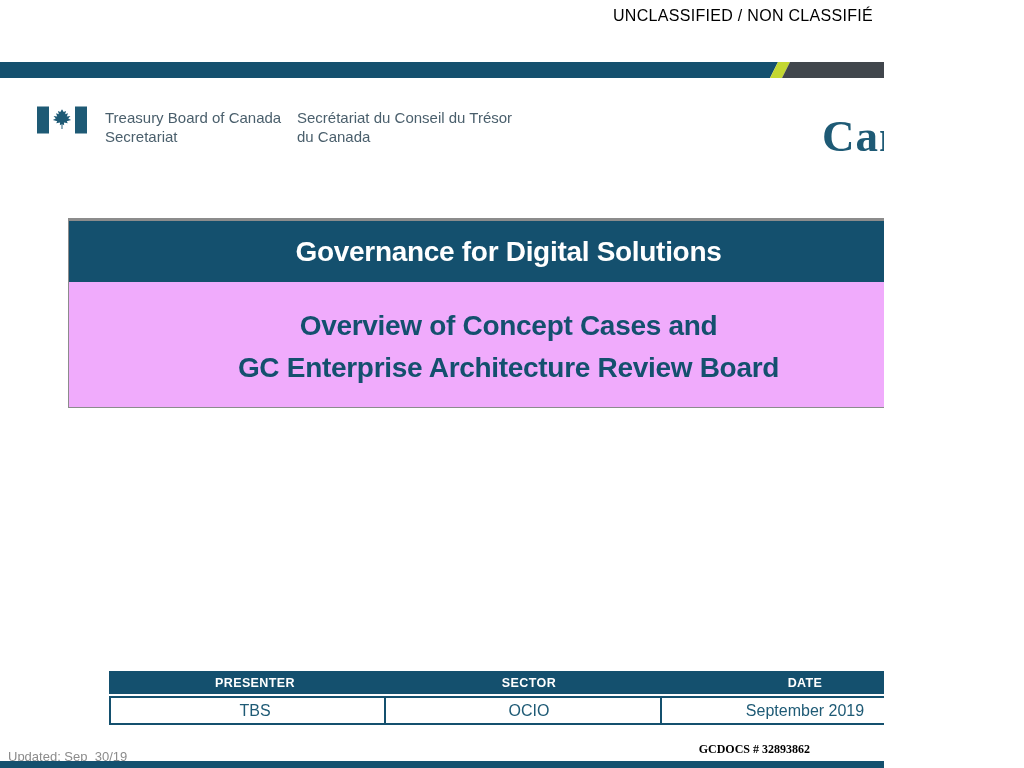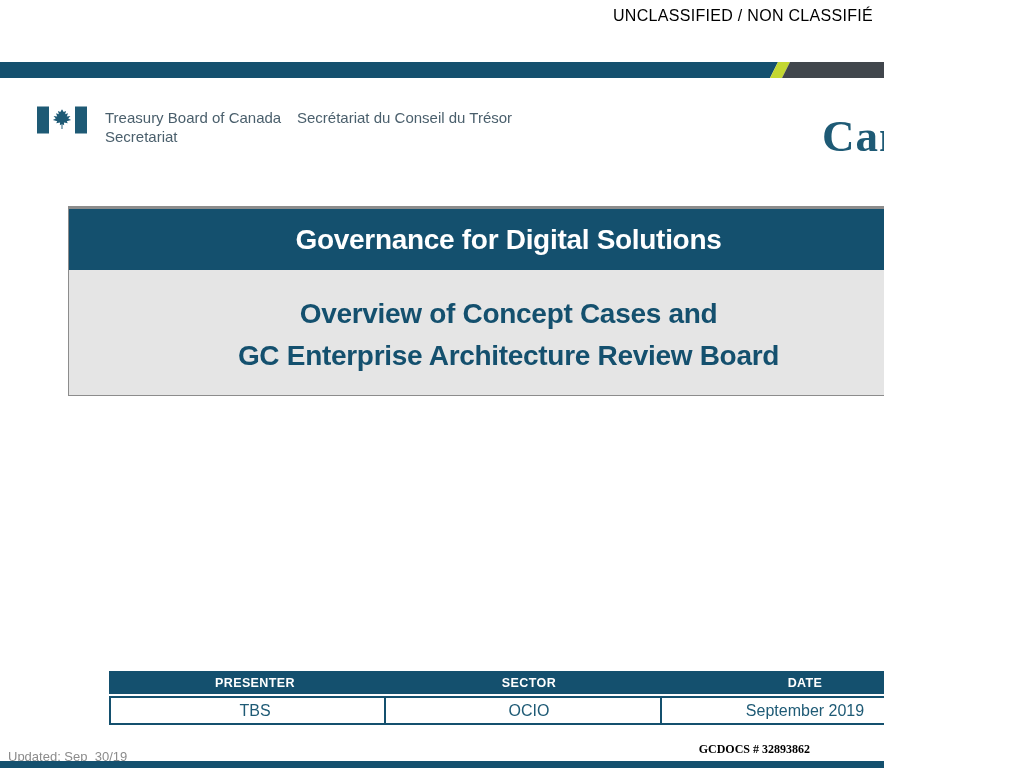--- a/index.html
+++ b/index.html
@@ -40,22 +40,22 @@
   
   .wordmark { position:absolute; left:822px; top:94px; width:172px; height:50px;margin-top:16px; }
   .wordmark-text {
     font-family:"Liberation Serif", serif; font-weight:bold;
     font-size:45px; line-height:46px; letter-spacing:1px; color:var(--logo); padding-top:3px;
   }
   .wordmark-flag { position:absolute; top:0; right:0; }
 
   
   .title-box {
-    position:absolute; left:68px; top:206px; width:879px; height:186px;
-    background:#e5e5e5; border:1px solid #8c8c8c; border-top:3px solid #8c8c8c;
+    position:absolute; left:68px; top:218px; width:879px; height:186px;
+    background:#f0abfc; border:1px solid #8c8c8c; border-top:3px solid #8c8c8c;
   }
   .title-band {
     position:absolute; left:0; top:0; width:100%; height:61px; background:var(--teal);
     display:flex; align-items:center; justify-content:center;
   }
   .title-band span {
     color:#fff; font-size:28px; font-weight:bold; letter-spacing:-.3px;
   }
   .subtitle {
     position:absolute; left:0; top:84px; width:100%; text-align:center;
@@ -113,20 +113,21 @@
       </g>
     </svg>
   </div>
 
   <div class="fip-en">
     <div>Treasury Board of Canada</div>
     <div>Secretariat</div>
   </div>
   <div class="fip-fr">
     <div>Secrétariat du Conseil du Trésor</div>
+    <div>du Canada</div>
   </div>
 
   <div class="wordmark">
     <div class="wordmark-text">Canada</div>
     <div class="wordmark-flag">
       <svg width="25" height="13" viewBox="0 0 100 54">
         <rect x="0" y="0" width="24" height="54" fill="#1e5a75"></rect>
         <rect x="76" y="0" width="24" height="54" fill="#1e5a75"></rect>
         <g transform="translate(26,3) scale(0.48)">
           <path fill="#1e5a75" d="M50 5 L57 17 L67 12 L63 26 L75 22 L70 35 L85 33 L76 44 L88 50

